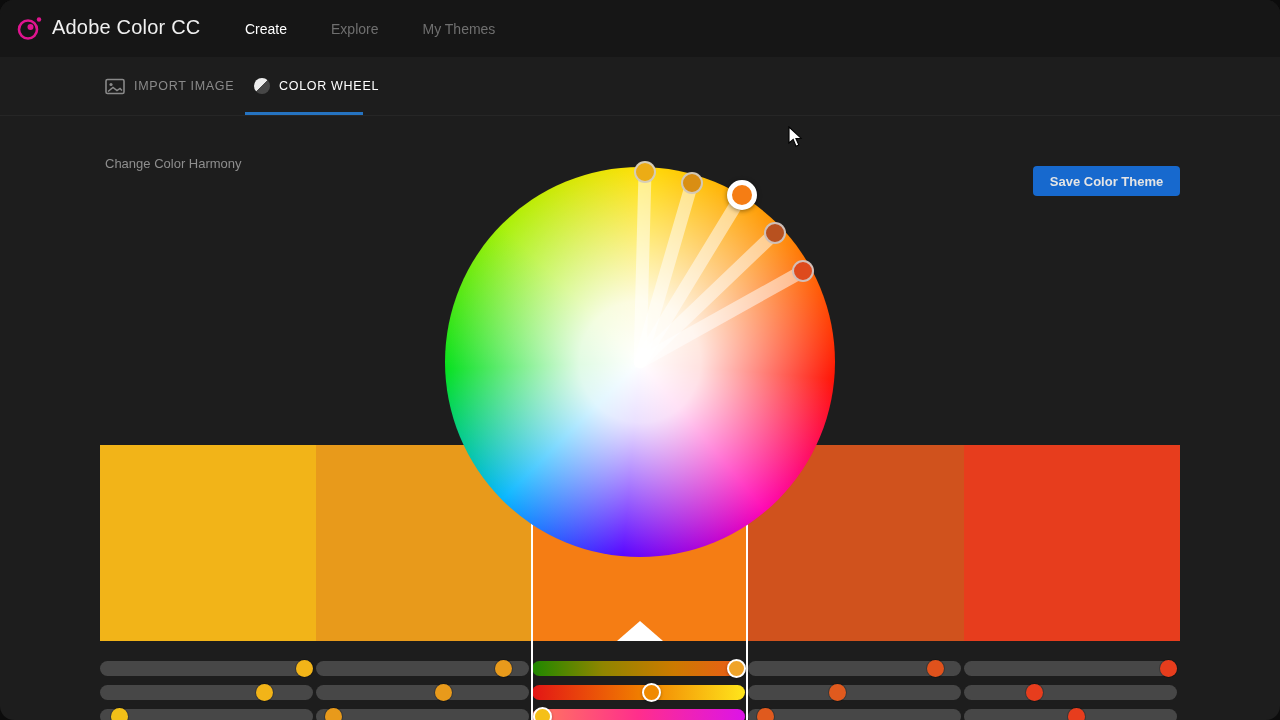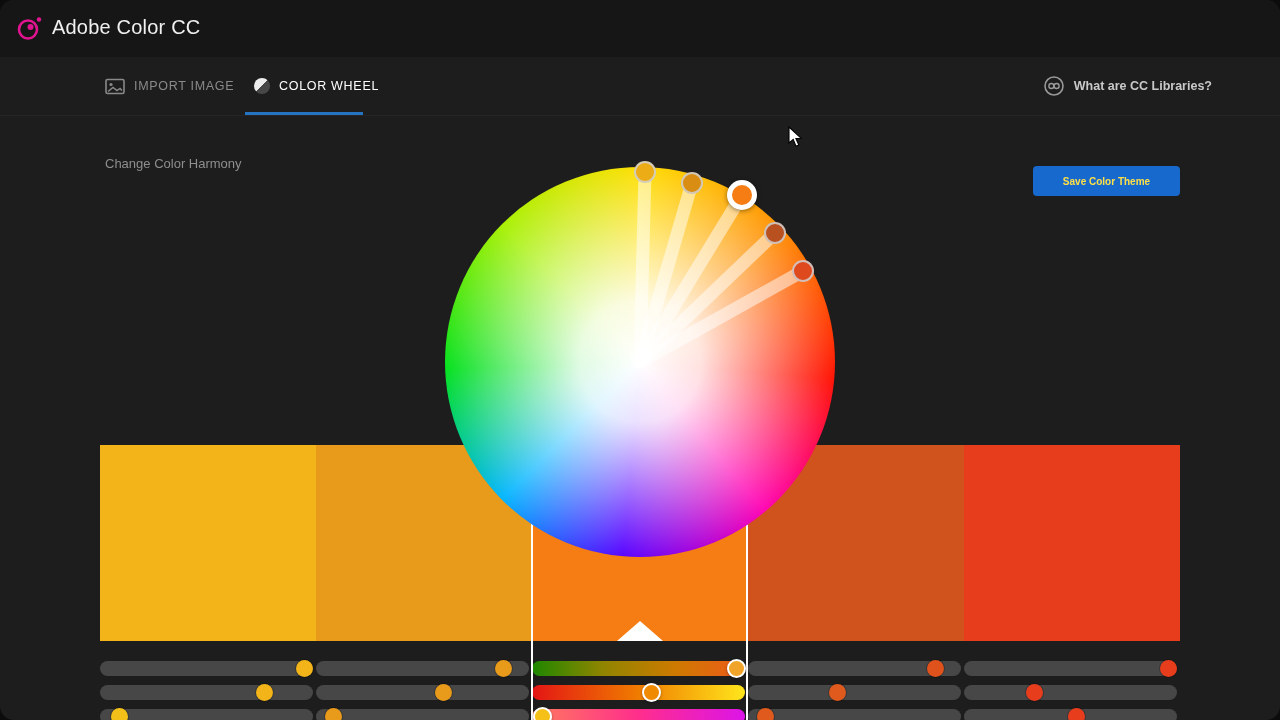--- a/index.html
+++ b/index.html
@@ -29,21 +29,21 @@
            color:#c9c9c9;font-size:12.5px;font-weight:bold;cursor:pointer;}
 
   
   .harmony-label{position:absolute;left:105px;top:156px;font-size:13px;color:#8e8e8e;z-index:15;}
   .harmony-select{position:absolute;left:100px;top:198px;width:191px;height:33px;box-sizing:border-box;
                   background:#262626;border:1px solid #3c3c3c;border-radius:2px;display:flex;
                   align-items:center;padding:0 12px;cursor:pointer;z-index:15;}
   .harmony-select .val{font-size:13px;color:#e0e0e0;flex:1;}
   .harmony-select .chev{color:#9a9a9a;font-size:13px;line-height:10px;margin-top:-4px;}
   .save-btn{position:absolute;left:1033px;top:166px;width:147px;height:30px;border:none;border-radius:4px;
-            background:#1769CE;color:#fde047;font-size:10px;font-weight:bold;cursor:pointer;z-index:15;
+            background:#1769CE;color:#e5e5e5;font-size:13px;font-weight:bold;cursor:pointer;z-index:15;
             font-family:"Liberation Sans",sans-serif;}
 
   
   .wheel{position:absolute;left:445px;top:167px;width:390px;height:390px;border-radius:50%;z-index:10;
     background:
       radial-gradient(circle at 50% 50%, #ffffff 0%, rgba(255,255,255,.88) 22%, rgba(255,255,255,0) 72%),
       conic-gradient(from 0deg,
         #FFDE00 0deg, #FF8A00 48deg, #FF0F00 95deg, #FF00B2 140deg,
         #5500FF 185deg, #00B4FF 225deg, #00E01A 268deg, #A6F000 315deg, #FFDE00 360deg);}
   #spokes-svg{position:absolute;left:0;top:0;width:1280px;height:720px;z-index:11;pointer-events:none;}
@@ -70,44 +70,41 @@
 
 <div class="app">
 
   <div class="header">
     <svg class="logo" width="27" height="27" viewBox="0 0 27 27">
       <circle cx="12" cy="14.5" r="9" fill="none" stroke="#E0148F" stroke-width="2.6"></circle>
       <circle cx="14.5" cy="12" r="3" fill="#E0148F"></circle>
       <circle cx="23" cy="4.5" r="2.2" fill="#E0148F"></circle>
     </svg>
     <div class="brand">Adobe Color CC</div>
+    <div class="nav">
+      <span class="nav-item active">Create</span>
+      <span class="nav-item">Explore</span>
+      <span class="nav-item">My Themes</span>
+    </div>
   </div>
 
   <div class="tabbar">
     <div class="tab" style="left:105px">
       <svg width="20" height="17" viewBox="0 0 20 17">
         <rect x="1" y="1.5" width="18" height="14" rx="1.5" fill="none" stroke="#8a8a8a" stroke-width="1.6"></rect>
         <circle cx="6" cy="6.5" r="1.6" fill="#8a8a8a"></circle>
         <path d="M3 13.5 L8 9.5 L12 12.5 L15 10.5 L17 12.5" fill="none" stroke="#8a8a8a" stroke-width="1.5"></path>
       </svg>
       <span>IMPORT IMAGE</span>
     </div>
     <div class="tab active" style="left:254px">
       <div class="cw-icon"></div>
       <span>COLOR WHEEL</span>
     </div>
     <div class="tab-underline" style="background: rgb(37, 115, 193);"></div>
-    <div class="cc-help">
-      <svg width="22" height="22" viewBox="0 0 21 21">
-        <circle cx="10.5" cy="10.5" r="8.6" fill="none" stroke="#9a9a9a" stroke-width="1.5"></circle>
-        <circle cx="8" cy="10.5" r="2.4" fill="none" stroke="#9a9a9a" stroke-width="1.3"></circle>
-        <circle cx="13" cy="10.5" r="2.4" fill="none" stroke="#9a9a9a" stroke-width="1.3"></circle>
-      </svg>
-      <span>What are CC Libraries?</span>
-    </div>
   </div>
 
   <div class="harmony-label">Change Color Harmony</div>
   <button class="save-btn" style="background: rgb(23, 105, 206);">Save Color Theme</button>
 
   <div>
       <div class="swatch" style="left: 100px; background: rgb(242, 180, 24);"></div>
       <div class="swatch" style="left: 316px; background: rgb(232, 154, 27);"></div>
       <div class="swatch" style="left: 532px; background: rgb(245, 125, 20);"></div>
       <div class="swatch" style="left: 748px; background: rgb(208, 82, 29);"></div>

